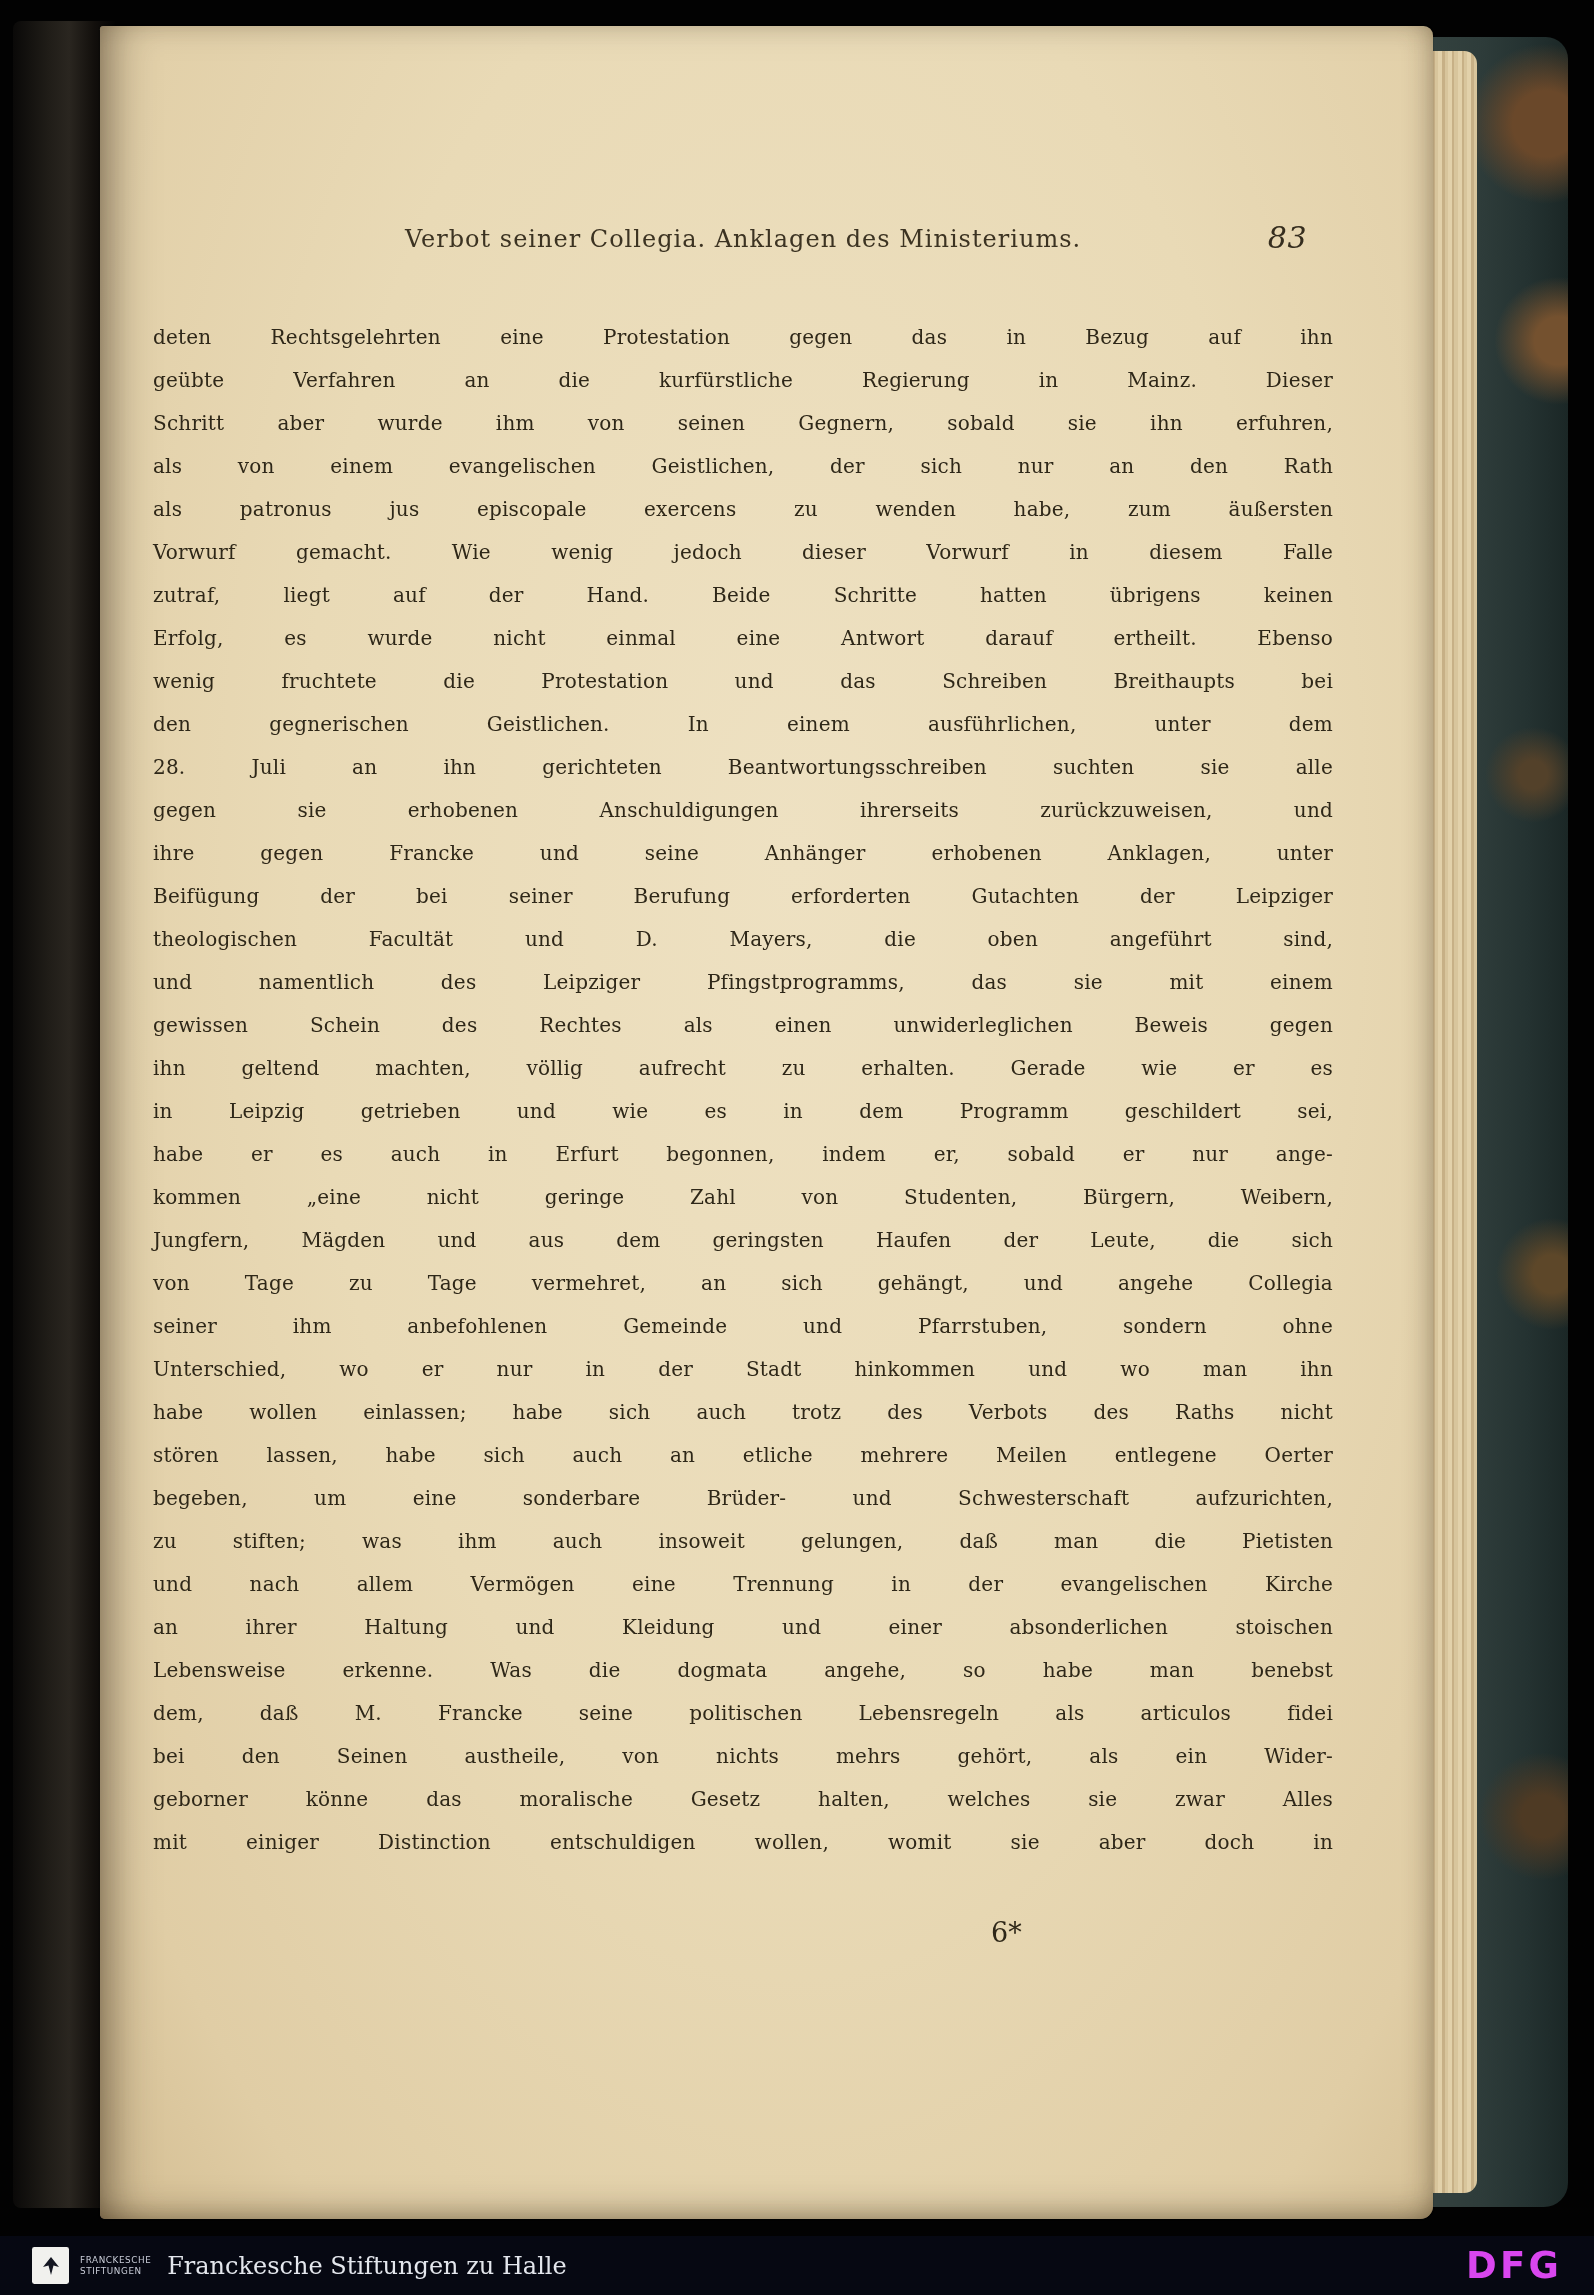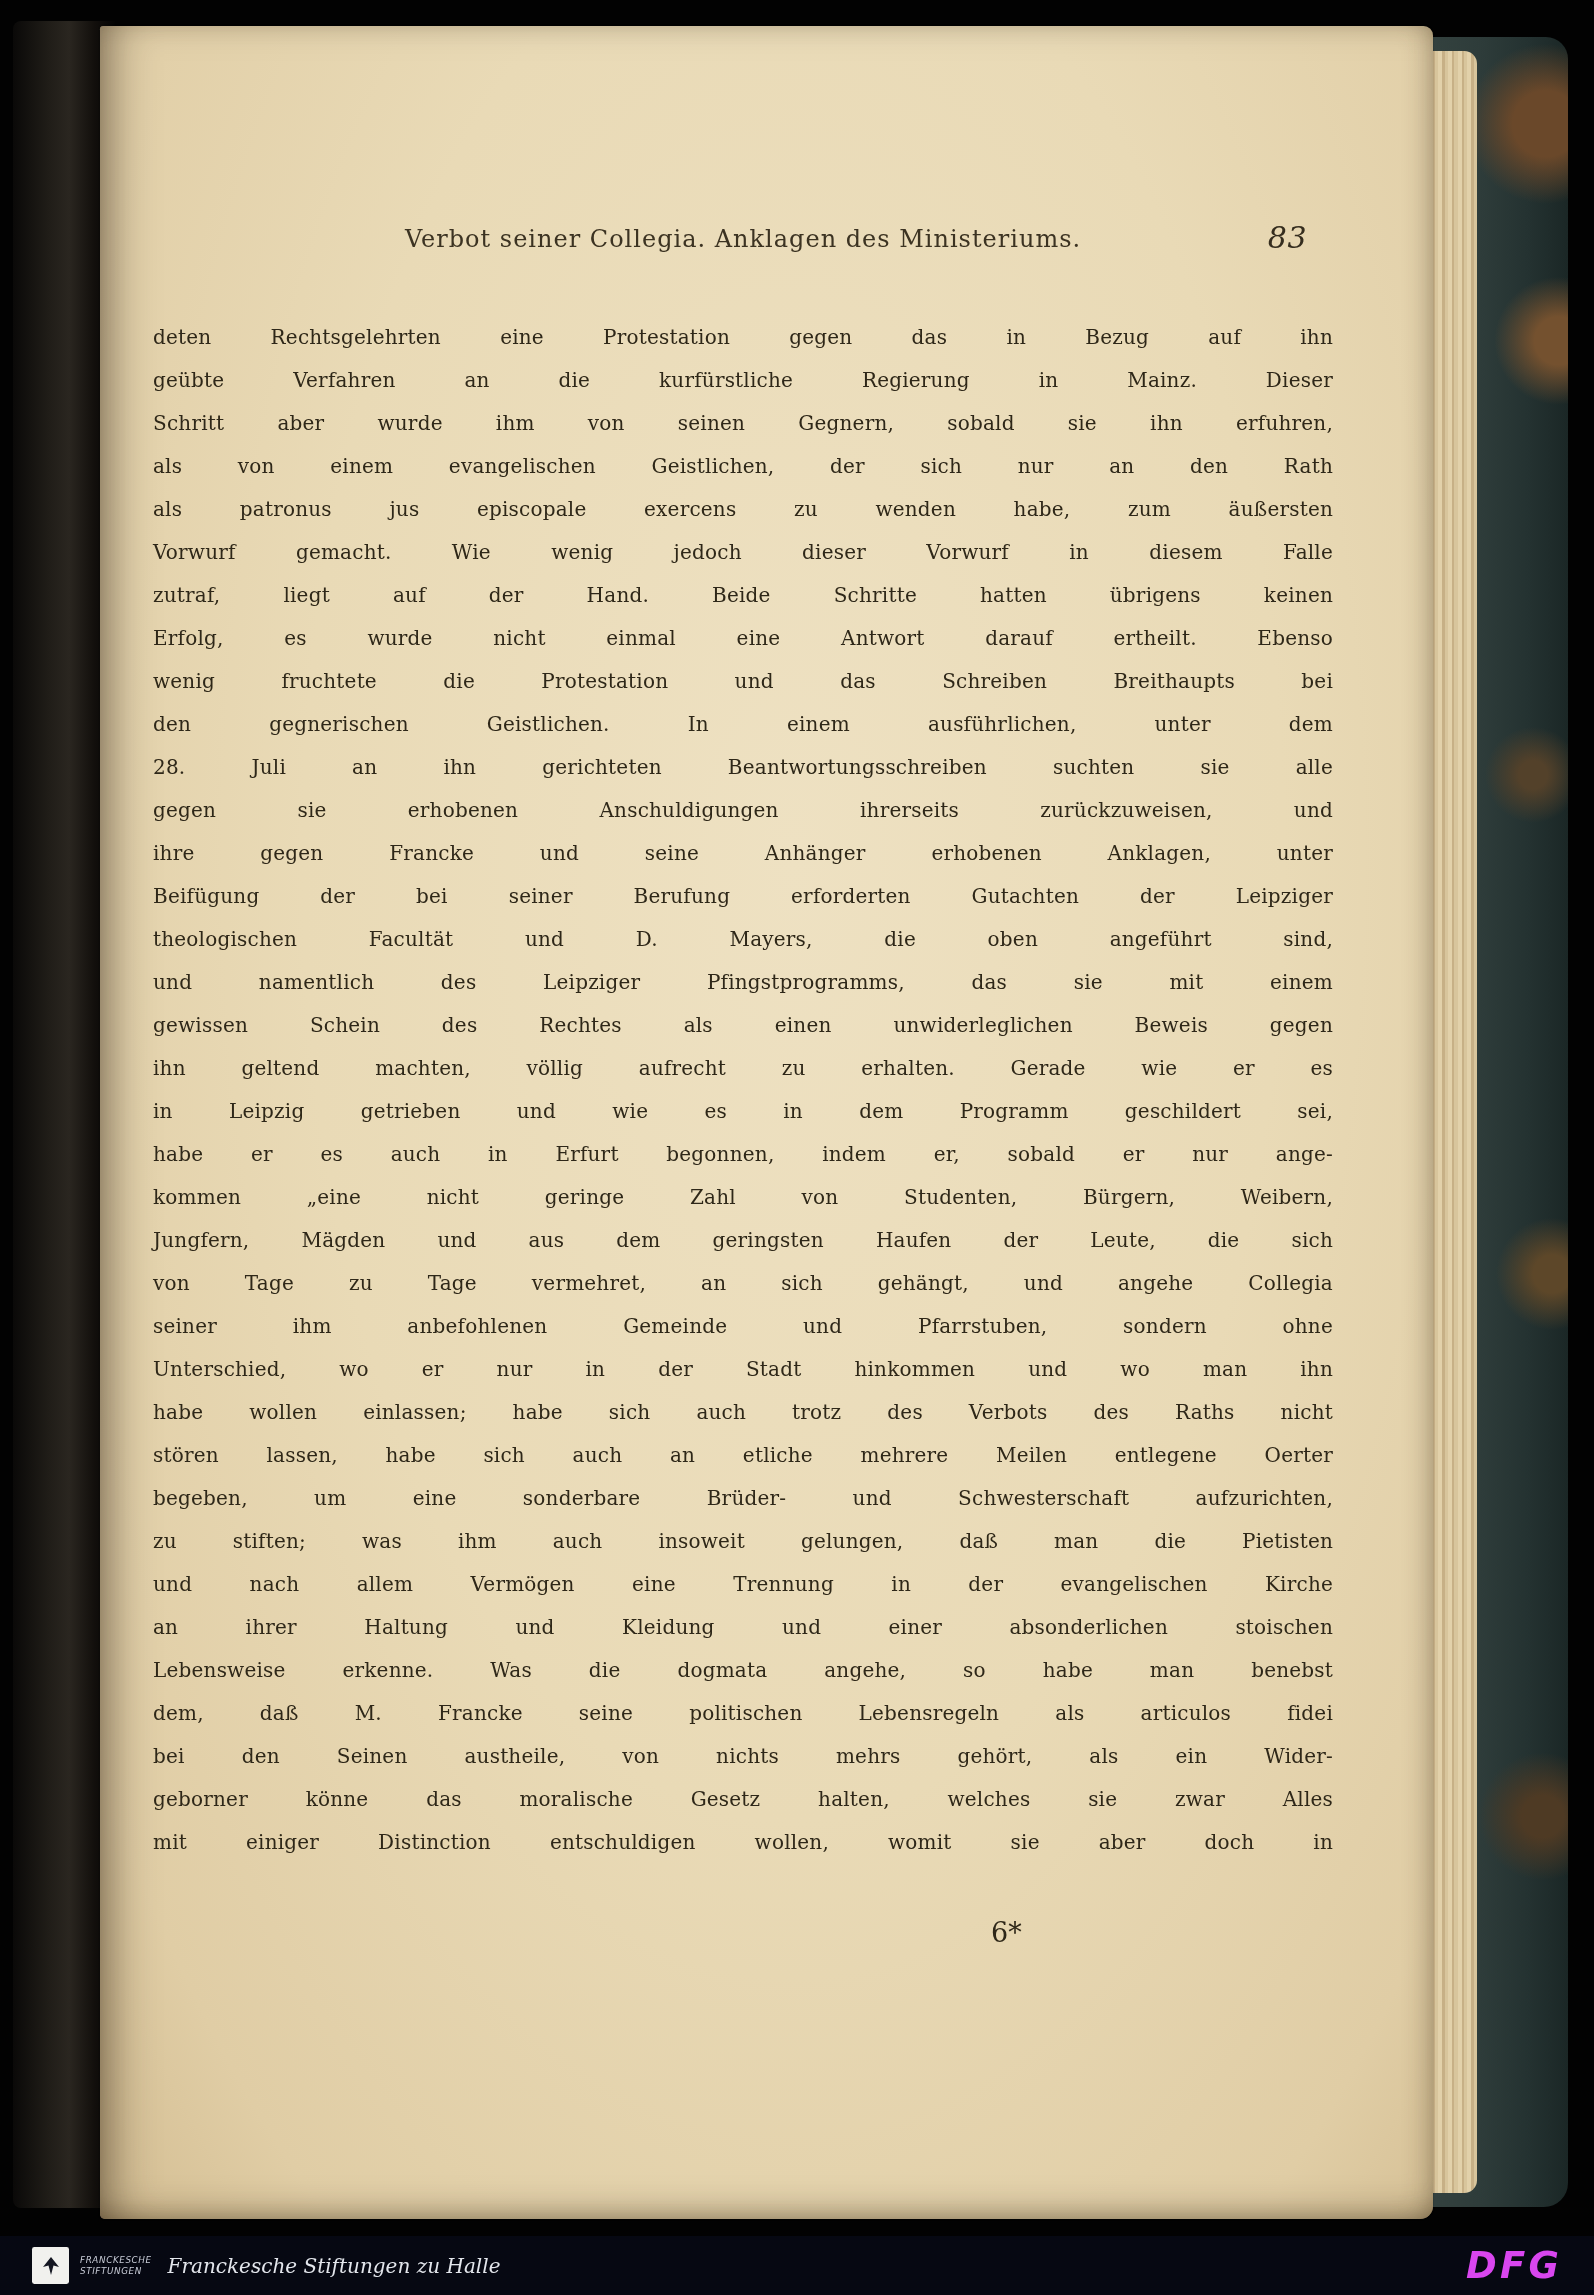--- a/index.html
+++ b/index.html
@@ -44,27 +44,27 @@
   .running-title { display:block; text-align:center; font-size:24px; letter-spacing:1px; }
   .pagenum { position:absolute; right:25.5px; top:-4.8px; font-size:30px; letter-spacing:0.8px; color:#352d1e;font-style:italic; }
 
   .body { position:absolute; top:290px; left:53px; width:1180px; color:#2e2718; font-size:20px; }
   .line { line-height:43px; text-align:justify; text-align-last:justify; letter-spacing:0.2px; }
   .sig { margin:8px 0 0 838px; font-size:27px; color:#2e2718; }
 
   
   .footerbar { position:absolute; left:0; bottom:0; width:1594px; height:59px; background:#060812;
     display:flex; align-items:center; justify-content:space-between; padding:0 32px;
-    font-family:"DejaVu Sans","Liberation Sans",sans-serif;font-style:italic; }
+    font-family:"DejaVu Sans","Liberation Sans",sans-serif; }
   .brand { display:flex; align-items:center; gap:11px; }
   .logo { width:37px; height:37px; background:#f1f1ee; border-radius:2.4px;
     display:flex; align-items:center; justify-content:center; flex:0 0 auto; }
   .logo-caption { font-size:8.8px; line-height:10.4px; color:#c7cbd6; letter-spacing:0.6px;
     text-transform:uppercase; }
-  .provider { font-size:20px; font-family:"DejaVu Serif","Liberation Serif",serif; color:#e3e6ec;
+  .provider { font-size:24px; font-family:"DejaVu Serif","Liberation Serif",serif; color:#e3e6ec;
     margin-left:4.8px; }
   .dfg { font-size:37px; font-weight:bold; color:#d946ef; letter-spacing:3.2px; }
 </style>
 </head>
 <body>
 
 <div class="photo">
 
   <div class="spine"></div>
   <div class="cover"></div>

